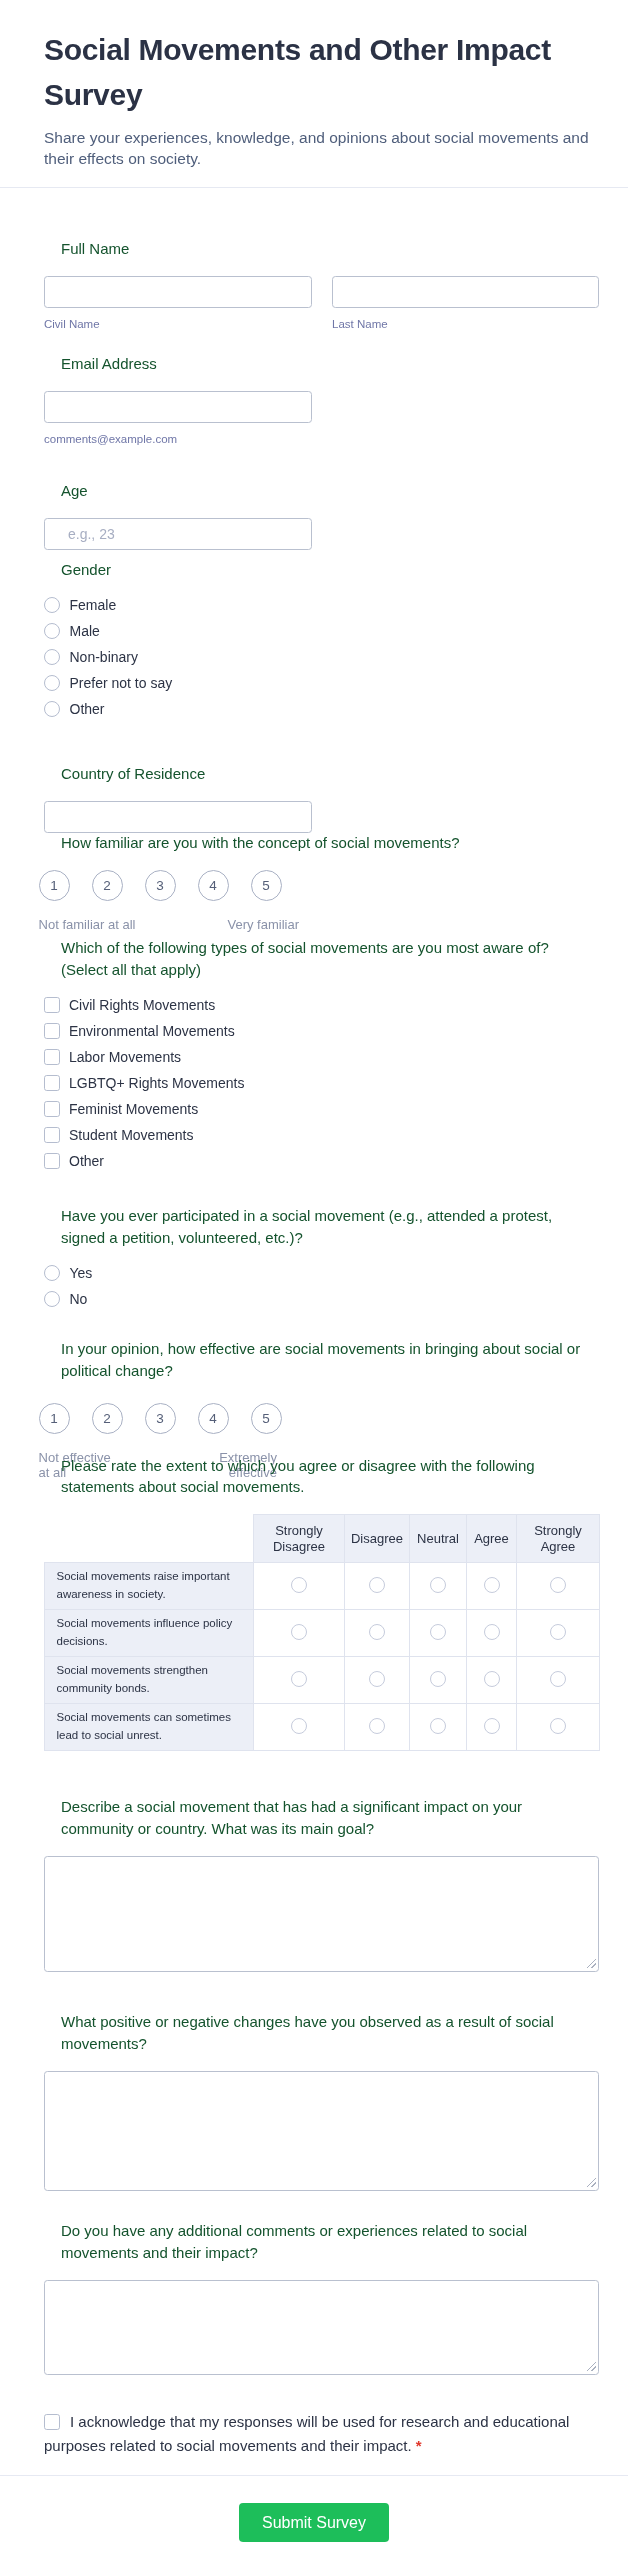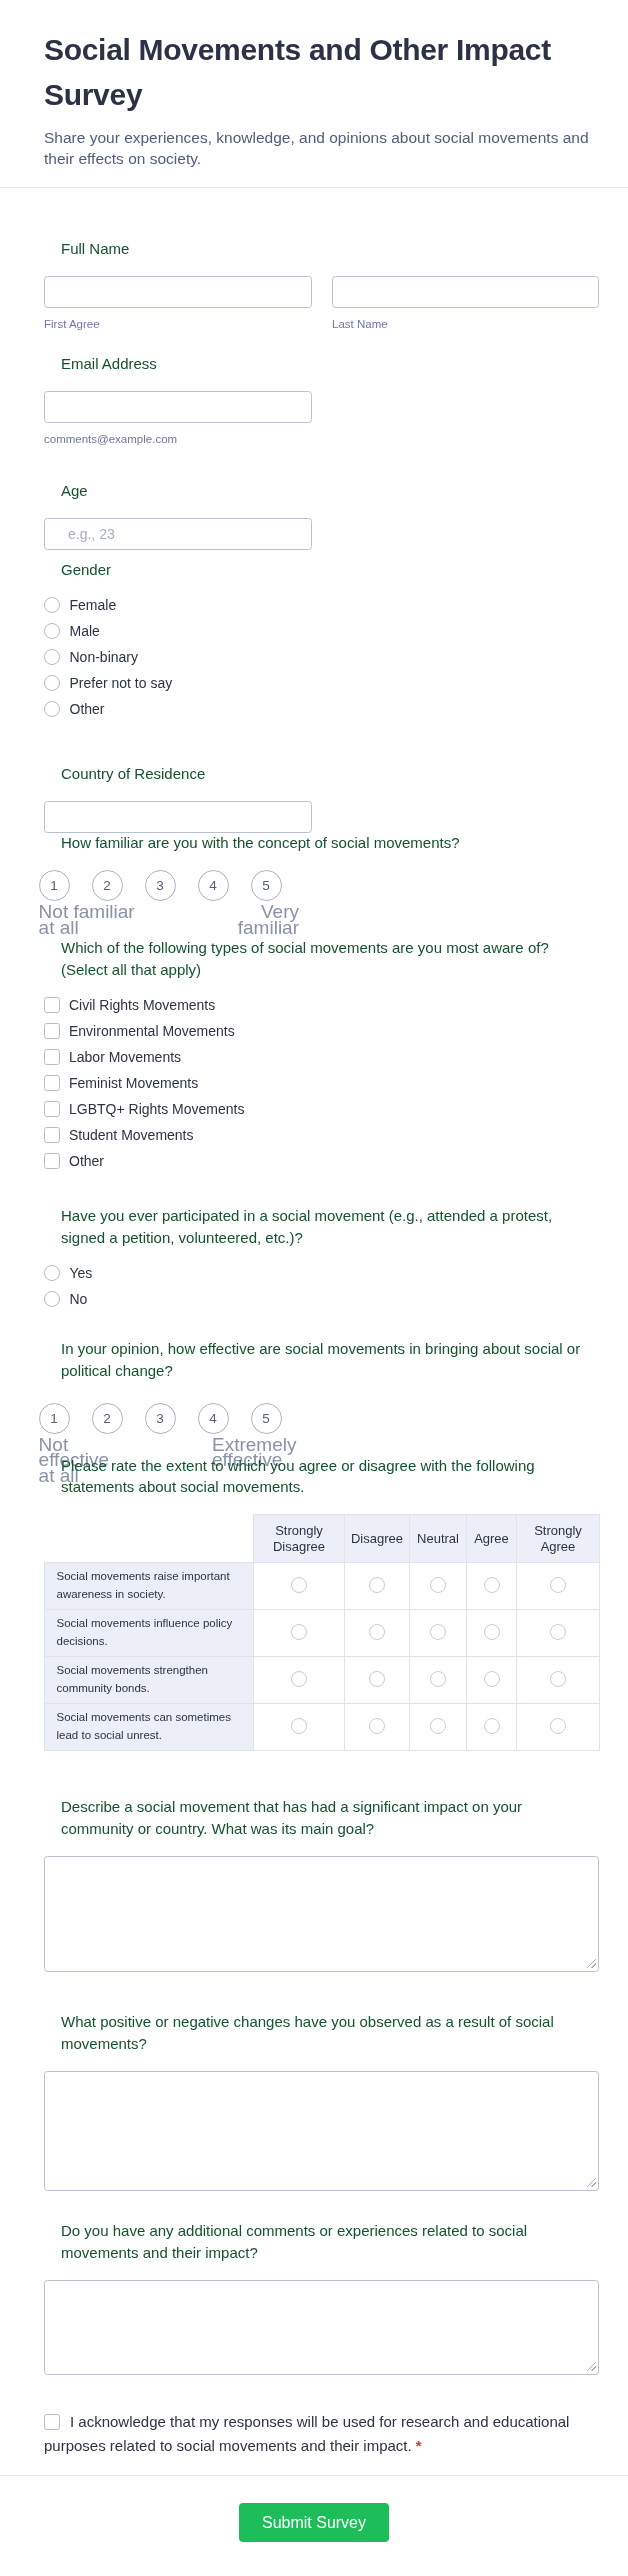--- a/index.html
+++ b/index.html
@@ -29,21 +29,21 @@
   .opt-list{margin-top:9px;}
   .opt-row{display:flex;align-items:center;margin-bottom:10px;height:16px;}
   .radio{box-sizing:border-box;width:16px;height:16px;border:1px solid #b5bdcf;border-radius:50%;background:#fff;flex:0 0 auto;}
   .checkbox{box-sizing:border-box;width:15.5px;height:15.5px;border:1px solid #b5bdcf;border-radius:2.7px;background:#fff;flex:0 0 auto;}
   .opt-text{margin-left:9.5px;font-size:14px;color:#2c3345;font-weight:400;}
 
   
   .scale-row{display:flex;gap:22px;margin-left:-5.4px;}
   .scale-circle{box-sizing:border-box;width:31px;height:31px;border:1px solid #a9b1c4;border-radius:50%;
     display:flex;align-items:center;justify-content:center;font-size:13.5px;color:#555f78;background:#fff;}
-  .scale-labels{position:relative;margin-top:3px;height:32px;font-size:19px;line-height:15.5px;color:#8a92a9;text-decoration:underline;}
+  .scale-labels{position:relative;margin-top:16px;height:32px;font-size:13px;line-height:15.5px;color:#8a92a9;text-decoration:underline;}
   .scale-left{position:absolute;left:-5.4px;top:0;max-width:101px;}
   .scale-right{position:absolute;top:0;width:95px;text-align:right;}
   .scale-right.fam{left:160px;}
   .scale-right.eff{left:168px;}
 
   
   .matrix{margin-top:0;border-collapse:collapse;width:555px;table-layout:fixed;}
   .matrix th,.matrix td{border:0.7px solid #dfe3ee;}
   .matrix thead th{background:#eceff7;height:47px;font-size:13px;line-height:16px;font-weight:500;color:#2c3345;text-align:center;padding:0 4px;}
   .matrix thead th.corner{background:transparent;border:none;}
@@ -79,21 +79,21 @@
     <h1 class="form-title">Social Movements and Other Impact Survey</h1>
     <p class="form-subtitle">Share your experiences, knowledge, and opinions about social movements and their effects on society.</p>
   </div>
   <div class="divider" style="top:187px;"></div>
 
   <div class="q" style="top:221px;">
     <p class="q-label">Full Name</p>
     <div class="name-grid">
       <div class="name-col">
         <input class="text-input" style="width: 268px;" type="text">
-        <div class="sub-label">First Agree</div>
+        <div class="sub-label">Civil Name</div>
       </div>
       <div class="name-col" style="width:267px;">
         <input class="text-input" style="width: 267px;" type="text">
         <div class="sub-label">Last Name</div>
       </div>
     </div>
   </div>
 
   <div class="q" style="top:336px;">
     <p class="q-label">Email Address</p>
@@ -162,25 +162,25 @@
       <div class="opt-row">
         <span class="checkbox"></span>
         <span class="opt-text">Environmental Movements</span>
       </div>
       <div class="opt-row">
         <span class="checkbox"></span>
         <span class="opt-text">Labor Movements</span>
       </div>
       <div class="opt-row">
         <span class="checkbox"></span>
+        <span class="opt-text">LGBTQ+ Rights Movements</span>
+      </div>
+      <div class="opt-row">
+        <span class="checkbox"></span>
         <span class="opt-text">Feminist Movements</span>
-      </div>
-      <div class="opt-row">
-        <span class="checkbox"></span>
-        <span class="opt-text">LGBTQ+ Rights Movements</span>
       </div>
       <div class="opt-row">
         <span class="checkbox"></span>
         <span class="opt-text">Student Movements</span>
       </div>
       <div class="opt-row">
         <span class="checkbox"></span>
         <span class="opt-text">Other</span>
       </div>
     </div>

